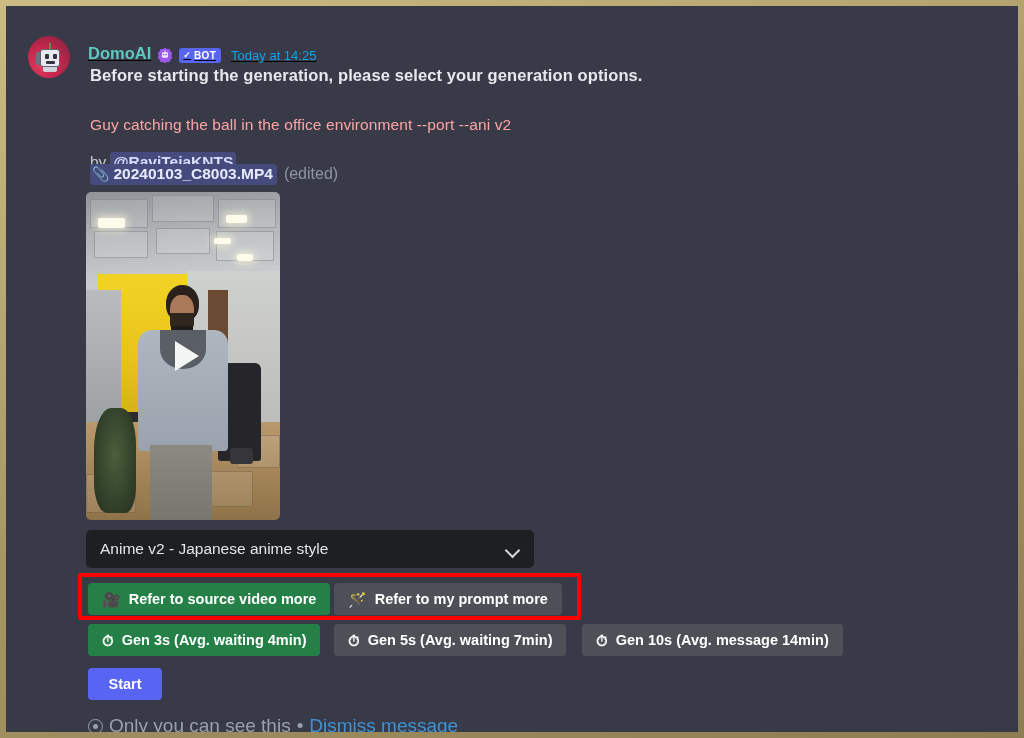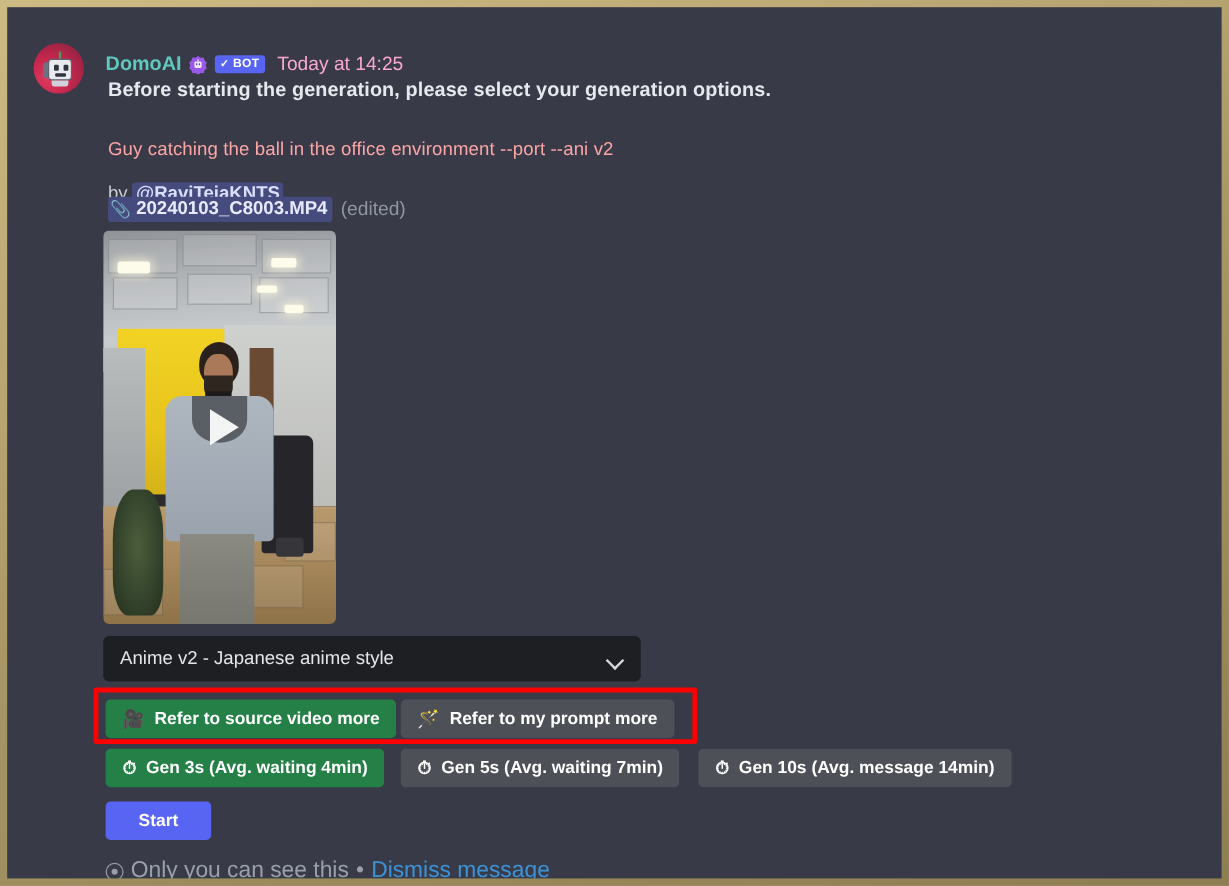--- a/index.html
+++ b/index.html
@@ -132,23 +132,24 @@
     left: 7px; top: 24px;
     width: 14px; height: 5px;
     background: #cfd2da;
     border-radius: 0 0 2px 2px;
   }
 
   #name-row {
     position: absolute;
     left: 82px; top: 38px;
     display: flex;
-    align-items: center;
+    align-items: flex-end;
     gap: 6px;
     white-space: nowrap;
+    text-decoration: underline;
   }
   .bot-name {
     color: #5fc8bf;
     font-size: 16.5px;
     font-weight: bold;
   }
   .verify-badge {
     width: 16px; height: 16px;
     position: relative;
     flex: none;
@@ -163,22 +164,22 @@
     font-size: 10px;
     font-weight: bold;
     letter-spacing: .3px;
     padding: 1px 5px 1px 4px;
     border-radius: 3px;
     height: 15px;
     line-height: 13px;
   }
   .bot-tag .chk { font-size: 9px; }
   .timestamp {
-    color: #f9a8d4;
-    font-size: 16px;
+    color: #0ea5e9;
+    font-size: 13px;
     margin-left: 4px;
   }
 
   #headline {
     position: absolute;
     left: 84px; top: 60px;
     color: #e6e8ee;
     font-size: 16.5px;
     font-weight: bold;
     letter-spacing: .1px;
@@ -421,21 +422,21 @@
   }
   .btn.green { background: #248046; }
   .btn.grey  { background: #4e5058; }
   .btn.blurple { background: #5865f2; }
 
   #btn-source-video { left: 82px; top: 577px; }
   #btn-my-prompt    { left: 328px; top: 577px; }
   #btn-gen-3s       { left: 82px; top: 618px; }
   #btn-gen-5s       { left: 328px; top: 618px; }
   #btn-gen-10s      { left: 576px; top: 618px; }
-  #btn-start        { left: 82px; top: 662px; width: 88px; height: 32px; }
+  #btn-start        { left: 82px; top: 662px; width: 74px; height: 32px; }
 
   .emo { font-size: 15px; line-height: 1; }
 
   
   #red-box {
     position: absolute;
     left: 72px; top: 567px;
     width: 503px; height: 47px;
     border: 4px solid #ff0000;
     border-radius: 2px;

